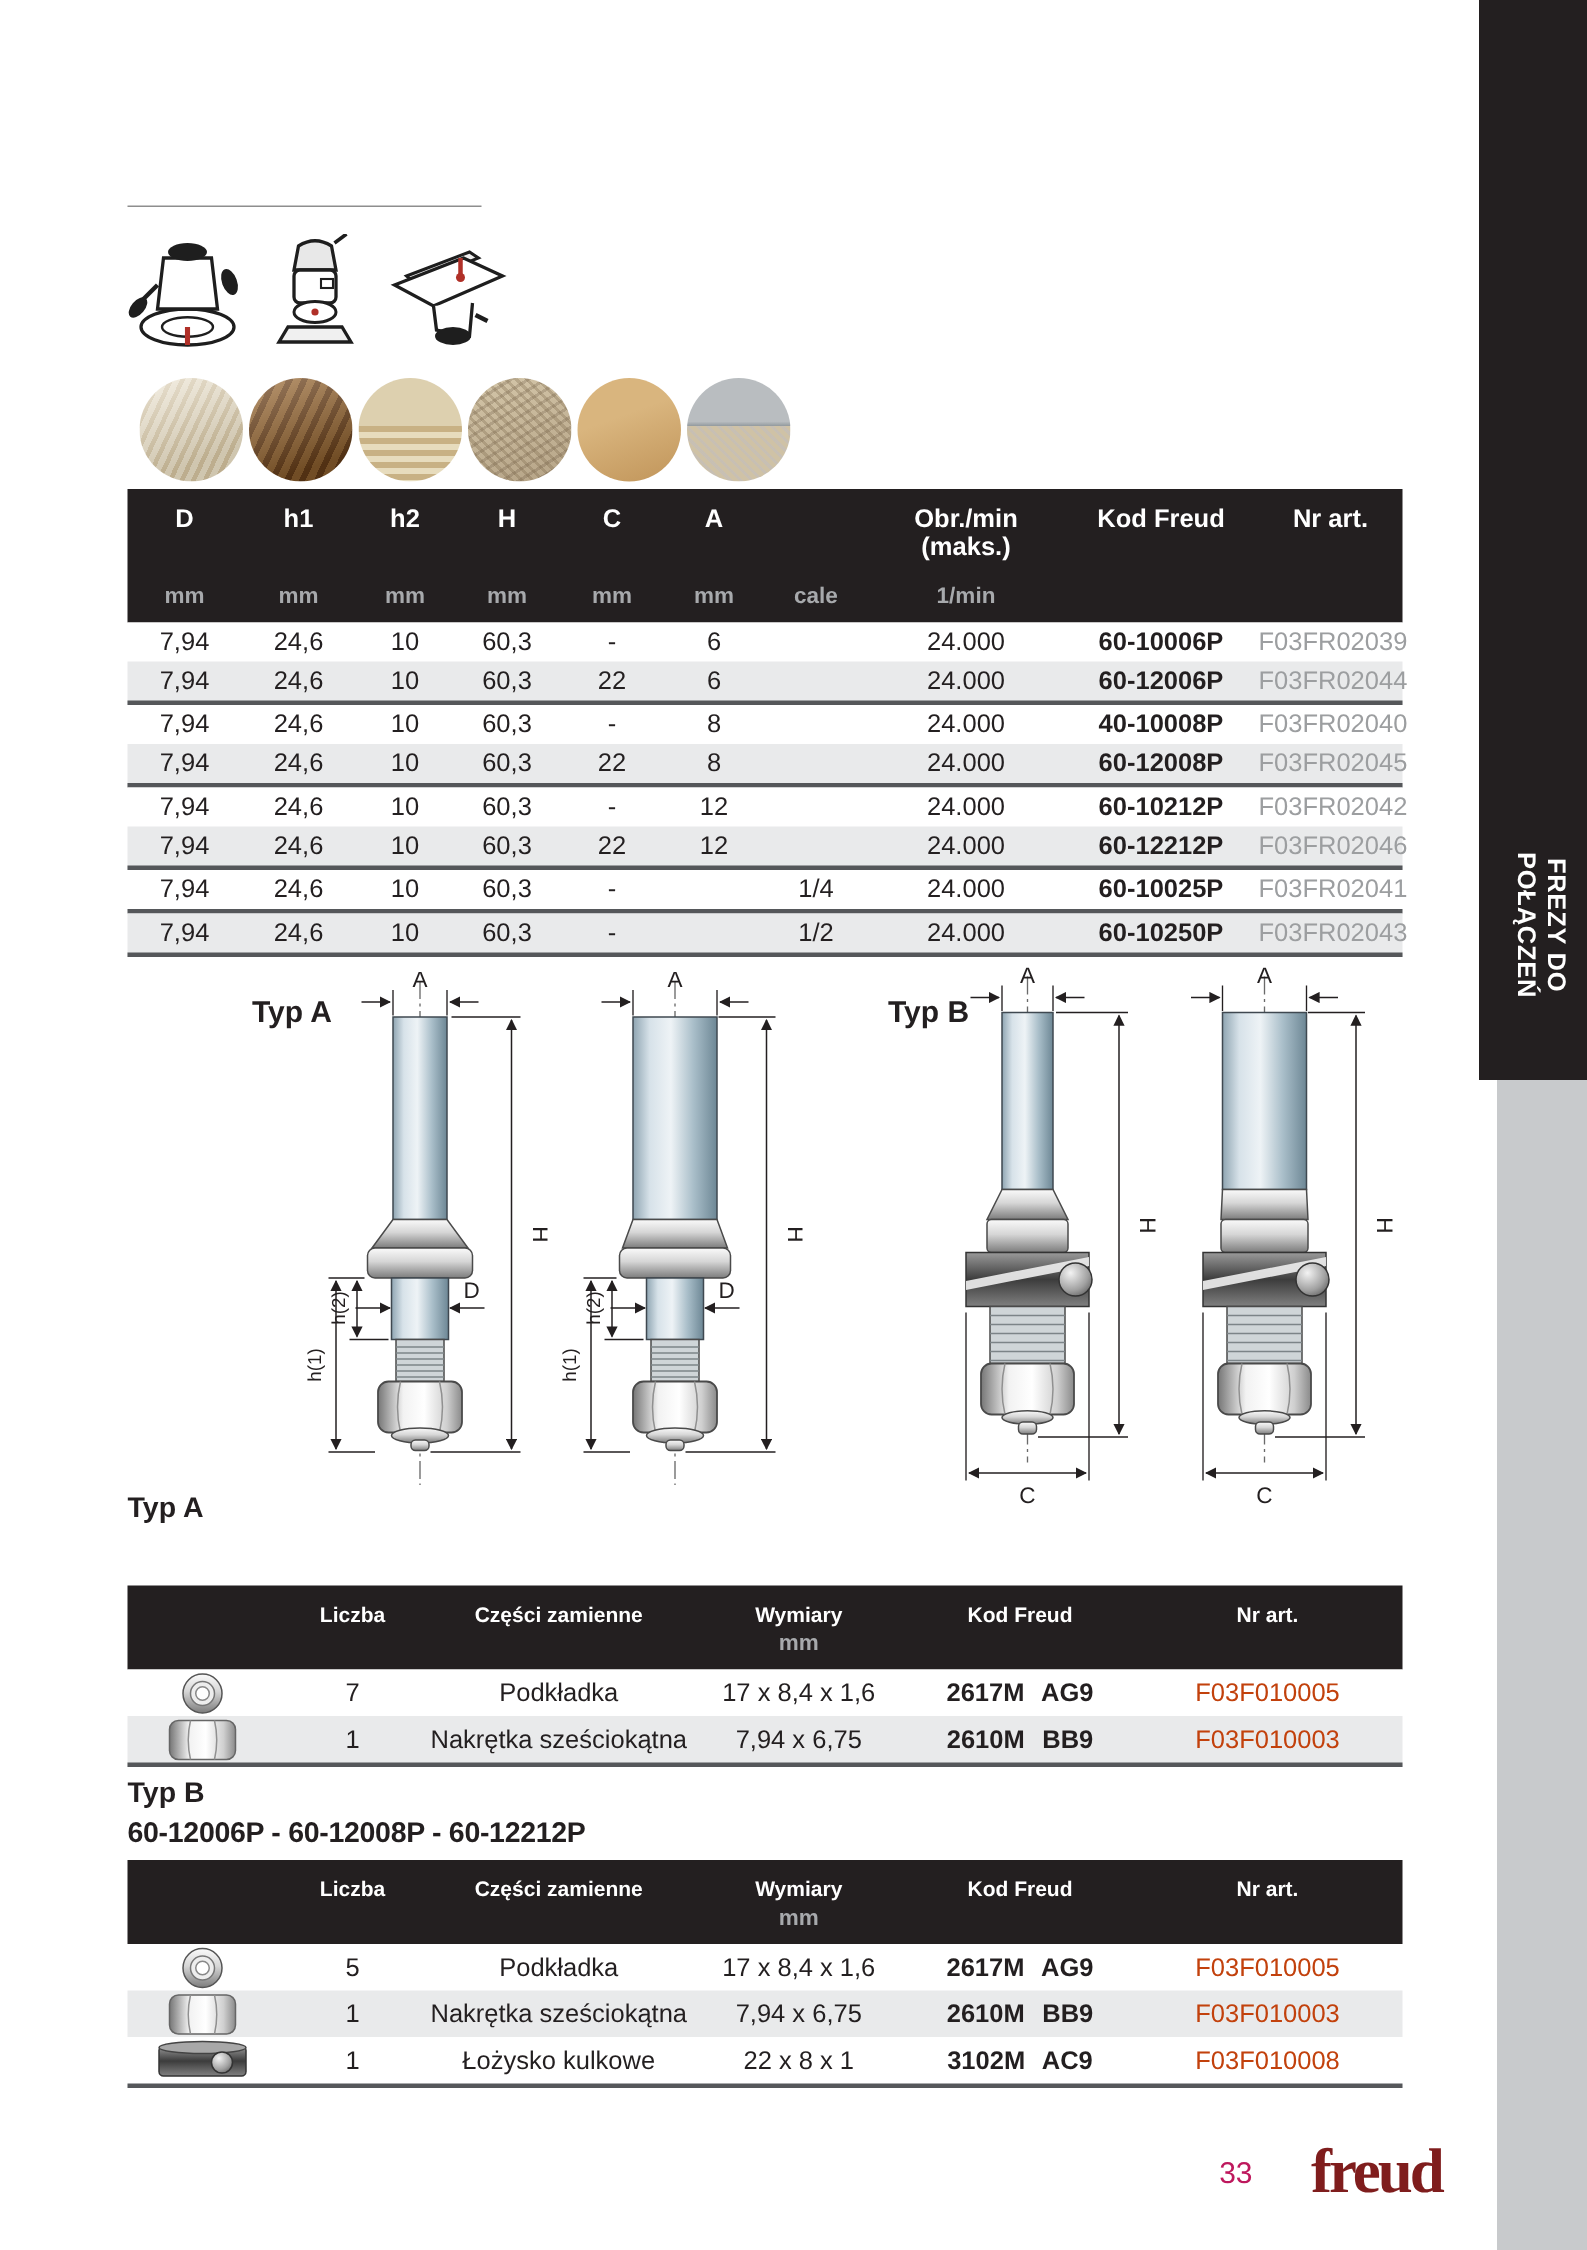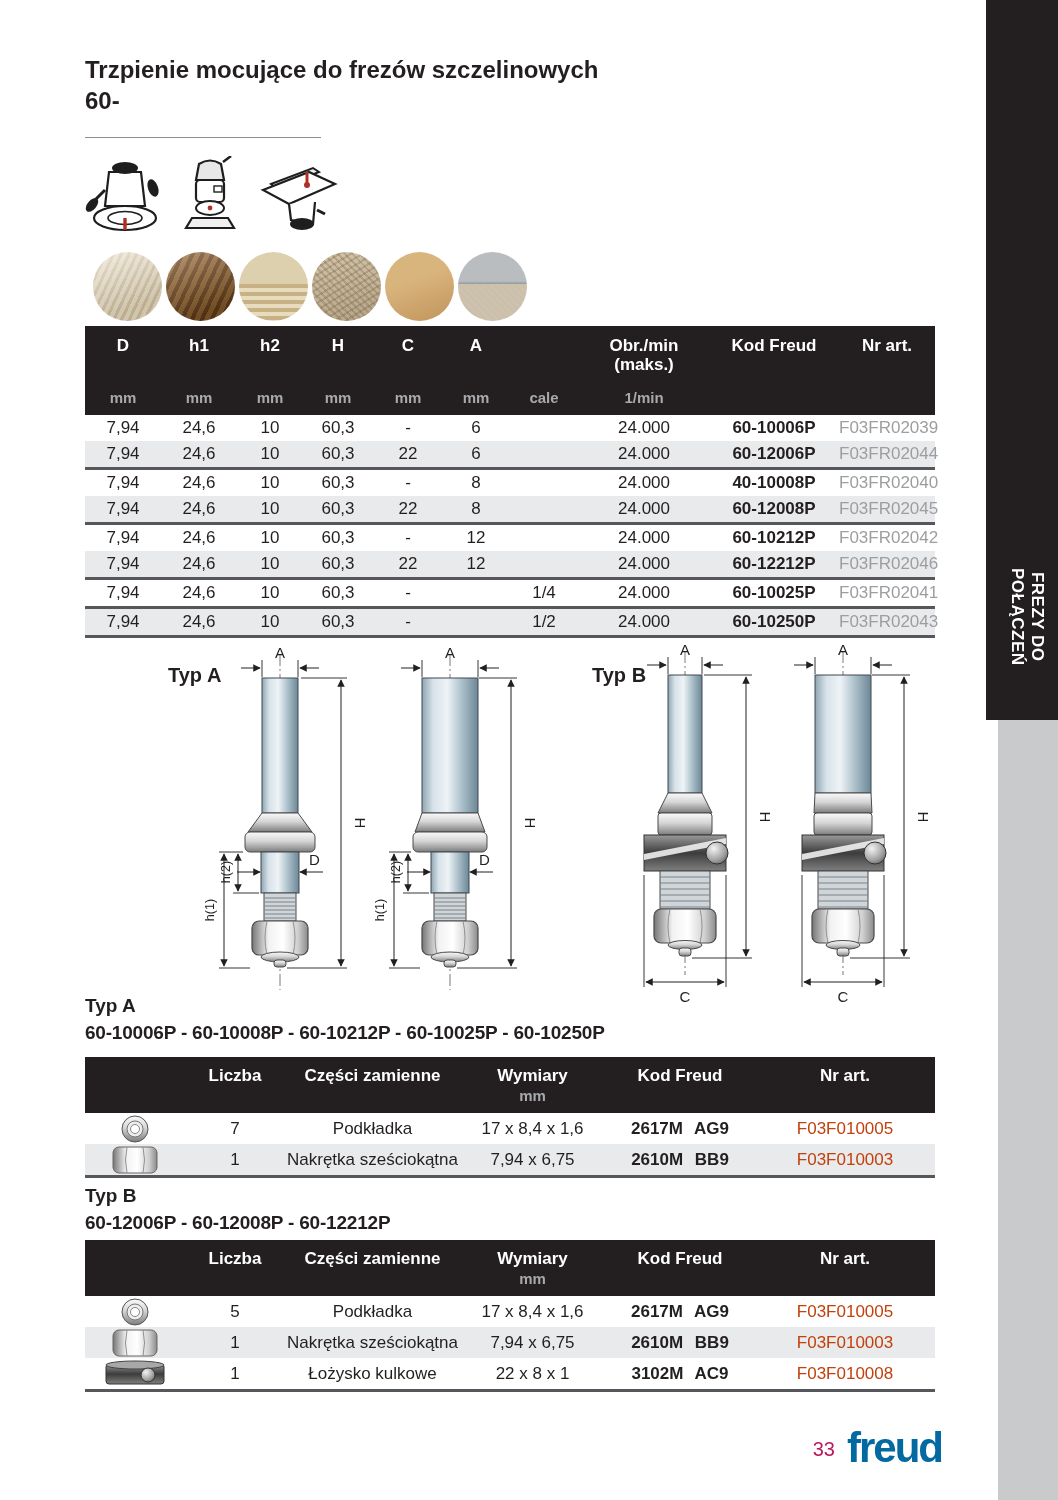--- a/index.html
+++ b/index.html
@@ -65,33 +65,33 @@
   .facet{fill:none;stroke:#909090;stroke-width:1;}
   .darkc{fill:url(#darkV);stroke:#333;stroke-width:1;}
   .slash{fill:#ececec;opacity:.92;}
 
   
   .sec-head{position:absolute;font-size:19px;font-weight:700;}
   .sec-codes{position:absolute;font-size:19px;font-weight:700;letter-spacing:-.2px;}
   .pt{position:absolute;left:85px;width:850px;}
   .pt-grid{display:grid;grid-template-columns:100px 100px 175px 145px 150px 180px;}
   .pt-head{background:#231f20;color:#fff;padding-top:9px;}
-  .pt-head .pt-grid div{text-align:center;font-weight:700;font-size:17px;line-height:20px;}
+  .pt-head .pt-grid div{text-align:center;font-weight:700;font-size:14px;line-height:20px;}
   .pt-unit div{color:#a7a9ac !important;font-size:15px !important;padding-bottom:7px;}
   .pt-body .pt-grid{height:31px;line-height:31px;}
   .pt-body .pt-grid div{text-align:center;font-size:17px;}
   .pt-body .pt-grid div:nth-child(5){font-weight:700;word-spacing:7px;}
   .pt-body .pt-grid div:nth-child(6){color:#c2410c;}
   .pt-body .icon-cell{display:flex;align-items:center;justify-content:center;}
   .pt-bottom{border-bottom:3px solid #55575a;}
 
   
   .page-num{position:absolute;left:780px;top:1438px;width:55px;text-align:right;font-size:20px;color:#be185d;}
-  .brand{position:absolute;left:847px;top:1424px;font-family:Liberation Sans, sans-serif;font-weight:700;
-         font-size:42px;letter-spacing:-2px;color:#0369a1;}
+  .brand{position:absolute;left:874px;top:1424px;font-family:Liberation Serif, serif;font-weight:700;
+         font-size:42px;letter-spacing:-2px;color:#7f1d1d;}
 </style>
 </head>
 <body>
 
 <div class="page">
 
   <svg width="0" height="0" style="position:absolute" aria-hidden="true">
     <defs>
       <linearGradient id="steelH" x1="0" y1="0" x2="1" y2="0">
         <stop offset="0" stop-color="#8fa5b2"></stop>
@@ -128,24 +128,20 @@
     </defs>
   </svg>
 
   <div class="side-black"></div>
   <div class="side-gray"></div>
   <div class="side-label">
     <div>FREZY DO</div>
     <div>POŁĄCZEŃ</div>
   </div>
 
-  <div class="title">
-    <div>Trzpienie mocujące do frezów szczelinowych</div>
-    <div>60-</div>
-  </div>
   <div class="title-rule"></div>
 
   <div class="tools">
     <svg width="80" height="80" viewBox="0 0 80 80">
       <ellipse cx="40" cy="62" rx="31" ry="12" fill="#fff" stroke="#1e1e1e" stroke-width="2.2"></ellipse>
       <ellipse cx="40" cy="62" rx="17" ry="6.5" fill="#fff" stroke="#1e1e1e" stroke-width="1.6"></ellipse>
       <path d="M24,16 L56,16 L60,50 L20,50 Z" fill="#fff" stroke="#1e1e1e" stroke-width="2.2"></path>
       <ellipse cx="40" cy="12" rx="13" ry="6" fill="#1e1e1e"></ellipse>
       <path d="M20,34 L8,46" stroke="#1e1e1e" stroke-width="3"></path>
       <ellipse cx="7" cy="49" rx="4.5" ry="8" fill="#1e1e1e" transform="rotate(40 7 49)"></ellipse>
@@ -460,21 +456,20 @@
       <line class="dl" x1="92" y1="313" x2="152" y2="313"></line>
     <line class="dim" x1="146" y1="32" x2="146" y2="311" marker-start="url(#arr)" marker-end="url(#arr)"></line>
     <text class="lbl" x="160" y="172" text-anchor="middle" transform="rotate(90 160 172)">H</text>
     <line class="dl" x1="44" y1="230" x2="44" y2="342"></line>
       <line class="dl" x1="126" y1="230" x2="126" y2="342"></line>
     <line class="dim" x1="46" y1="337" x2="124" y2="337" marker-start="url(#arr)" marker-end="url(#arr)"></line>
     <text class="lbl" x="85" y="357" text-anchor="middle">C</text>
   </svg>
 
   <div class="sec-head" style="left:85px;top:995px">Typ A</div>
-  <div class="sec-codes" style="left:85px;top:1022px">60-10006P - 60-10008P - 60-10212P - 60-10025P - 60-10250P</div>
   <div class="pt" style="top:1057px">
     <div class="pt-head">
       <div class="pt-grid">
         <div></div>
         <div>Liczba</div>
         <div>Części zamienne</div>
         <div>Wymiary</div>
         <div>Kod Freud</div>
         <div>Nr art.</div>
       </div>

